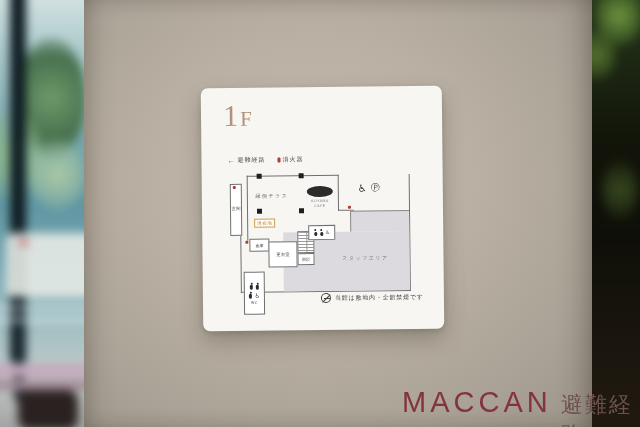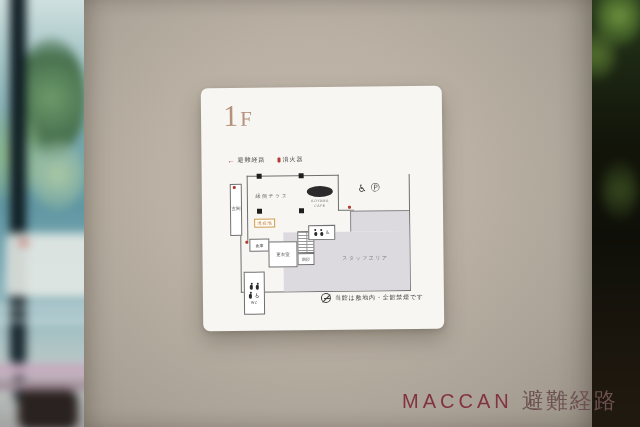--- a/index.html
+++ b/index.html
@@ -96,21 +96,21 @@
   .toilet .wc-text{font-size:3.5px;color:#2b2b2b;letter-spacing:.5px;}
 
   .notice{position:absolute;left:118px;top:206px;display:flex;align-items:center;gap:4px;}
   .ns-icon{width:10px;height:10px;border:1px solid #3f3f3f;border-radius:50%;position:relative;flex:0 0 auto;}
   .ns-icon::before{content:"";position:absolute;left:1.5px;top:3.8px;width:6px;height:1.6px;background:#3f3f3f;}
   .ns-icon::after{content:"";position:absolute;left:-1px;top:4px;width:11px;height:1px;background:#3f3f3f;transform:rotate(-45deg);}
   .notice-text{font-size:6px;color:#3f3f3f;letter-spacing:.8px;}
 
   
   .watermark{position:absolute;left:402px;top:386px;display:flex;align-items:baseline;gap:9px;}
-  .wm-brand{font-size:20px;letter-spacing:4px;color:#83333e;font-weight:400;}
+  .wm-brand{font-size:29px;letter-spacing:4px;color:#83333e;font-weight:400;}
   .wm-cn{font-size:22px;letter-spacing:2px;color:#6d5152;}
 </style>
 </head>
 <body>
 
 <div class="stage">
 
   <div class="bg-left">
     <div class="bg-left-inner">
       <div class="foliage f1"></div>

